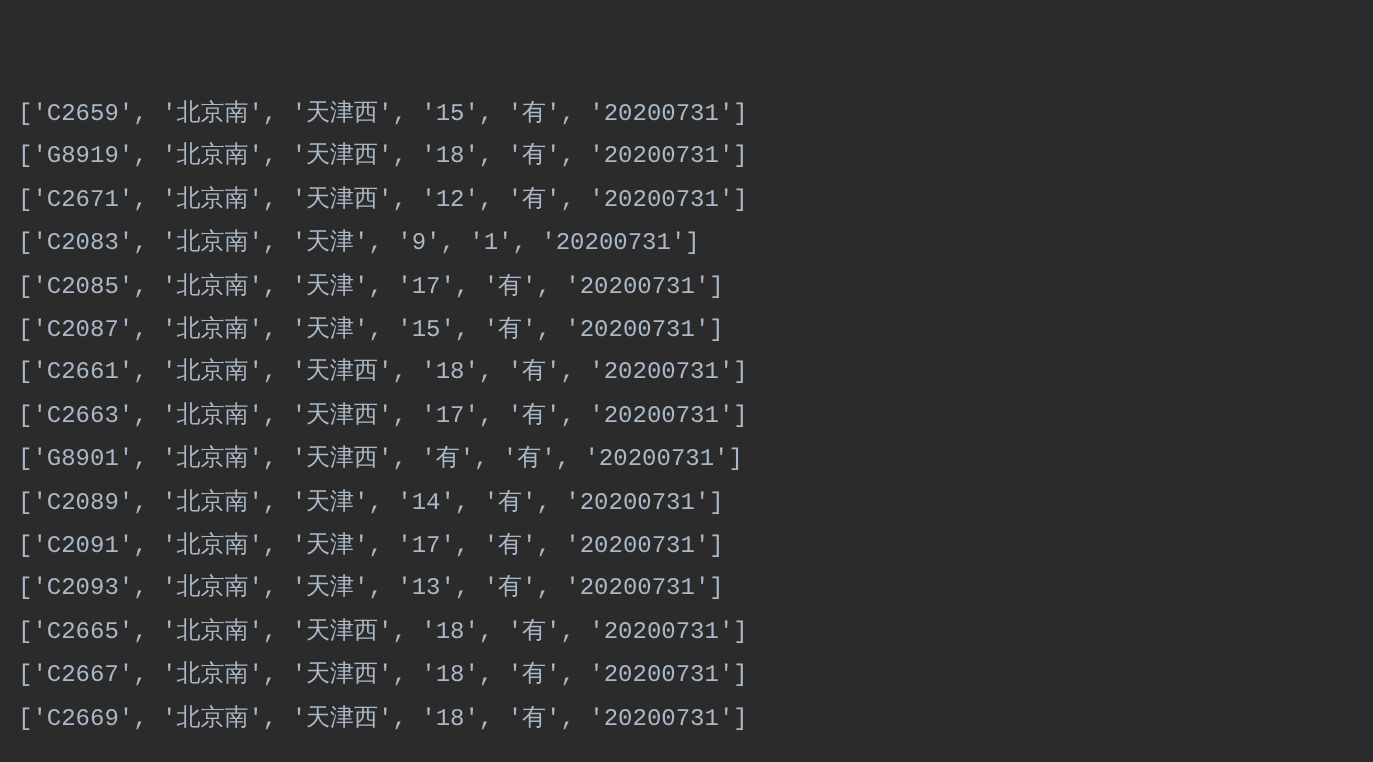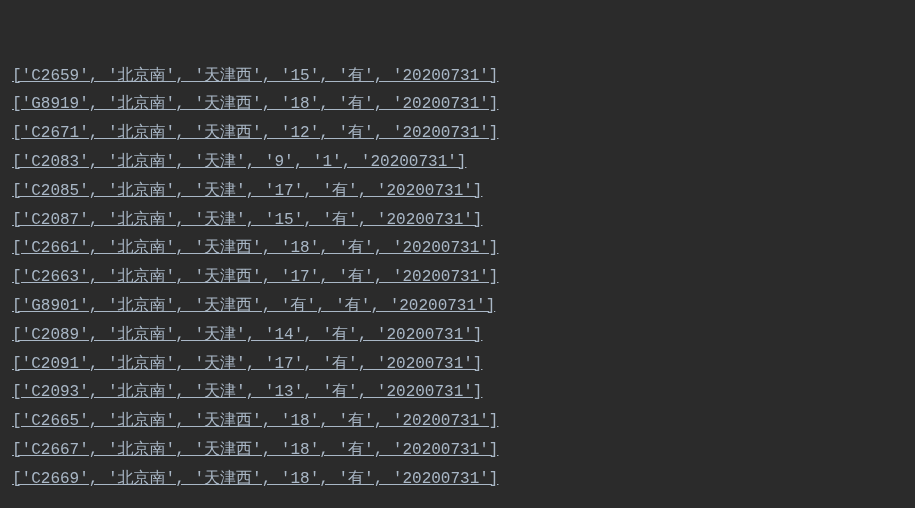--- a/index.html
+++ b/index.html
@@ -17,21 +17,20 @@
       width: 915px;
       height: 508px;
       overflow: hidden;
     }
     .console-output {
       padding: 4px 12px;
       white-space: pre;
     }
     .output-line {
       display: block;
-      text-decoration: underline;
     }
   </style>
 </head>
 <body>
 
 <div class="console-output">
   <div id="output-lines"><span class="output-line">['C2659', '北京南', '天津西', '15', '有', '20200731']</span><span class="output-line">['G8919', '北京南', '天津西', '18', '有', '20200731']</span><span class="output-line">['C2671', '北京南', '天津西', '12', '有', '20200731']</span><span class="output-line">['C2083', '北京南', '天津', '9', '1', '20200731']</span><span class="output-line">['C2085', '北京南', '天津', '17', '有', '20200731']</span><span class="output-line">['C2087', '北京南', '天津', '15', '有', '20200731']</span><span class="output-line">['C2661', '北京南', '天津西', '18', '有', '20200731']</span><span class="output-line">['C2663', '北京南', '天津西', '17', '有', '20200731']</span><span class="output-line">['G8901', '北京南', '天津西', '有', '有', '20200731']</span><span class="output-line">['C2089', '北京南', '天津', '14', '有', '20200731']</span><span class="output-line">['C2091', '北京南', '天津', '17', '有', '20200731']</span><span class="output-line">['C2093', '北京南', '天津', '13', '有', '20200731']</span><span class="output-line">['C2665', '北京南', '天津西', '18', '有', '20200731']</span><span class="output-line">['C2667', '北京南', '天津西', '18', '有', '20200731']</span><span class="output-line">['C2669', '北京南', '天津西', '18', '有', '20200731']</span></div>
   
 </div>
 

